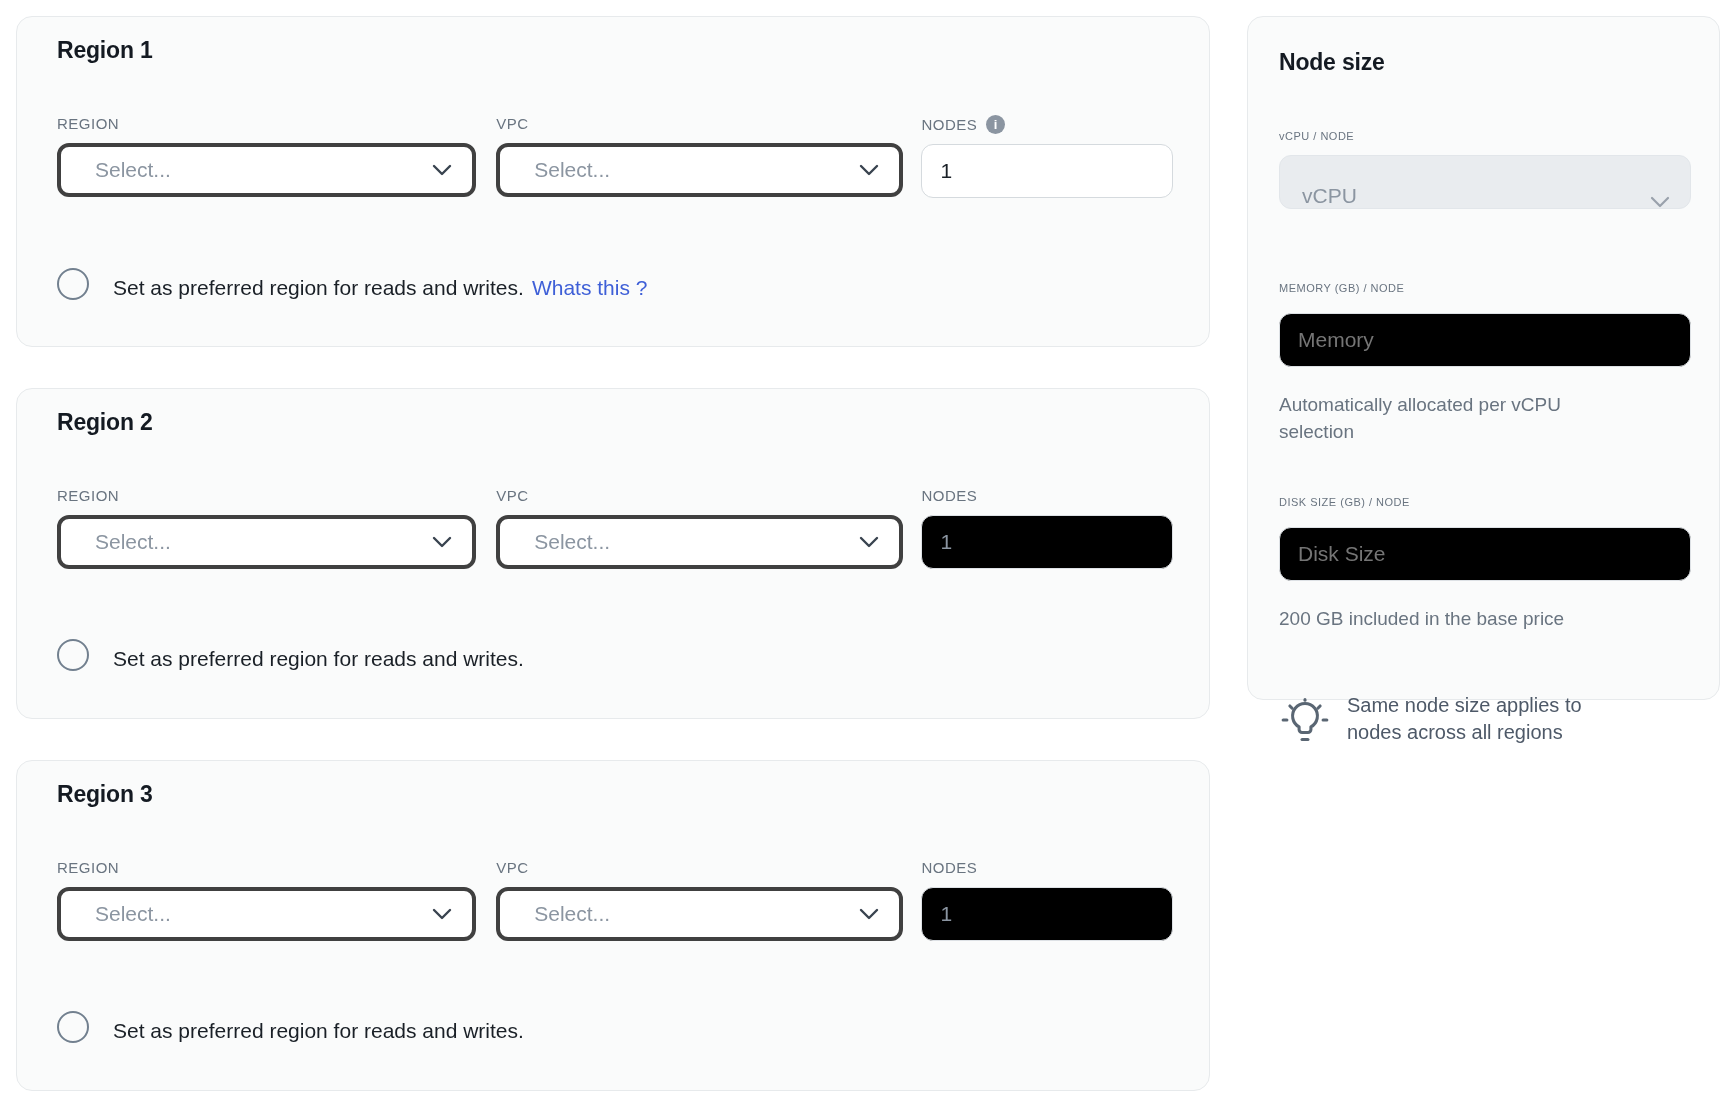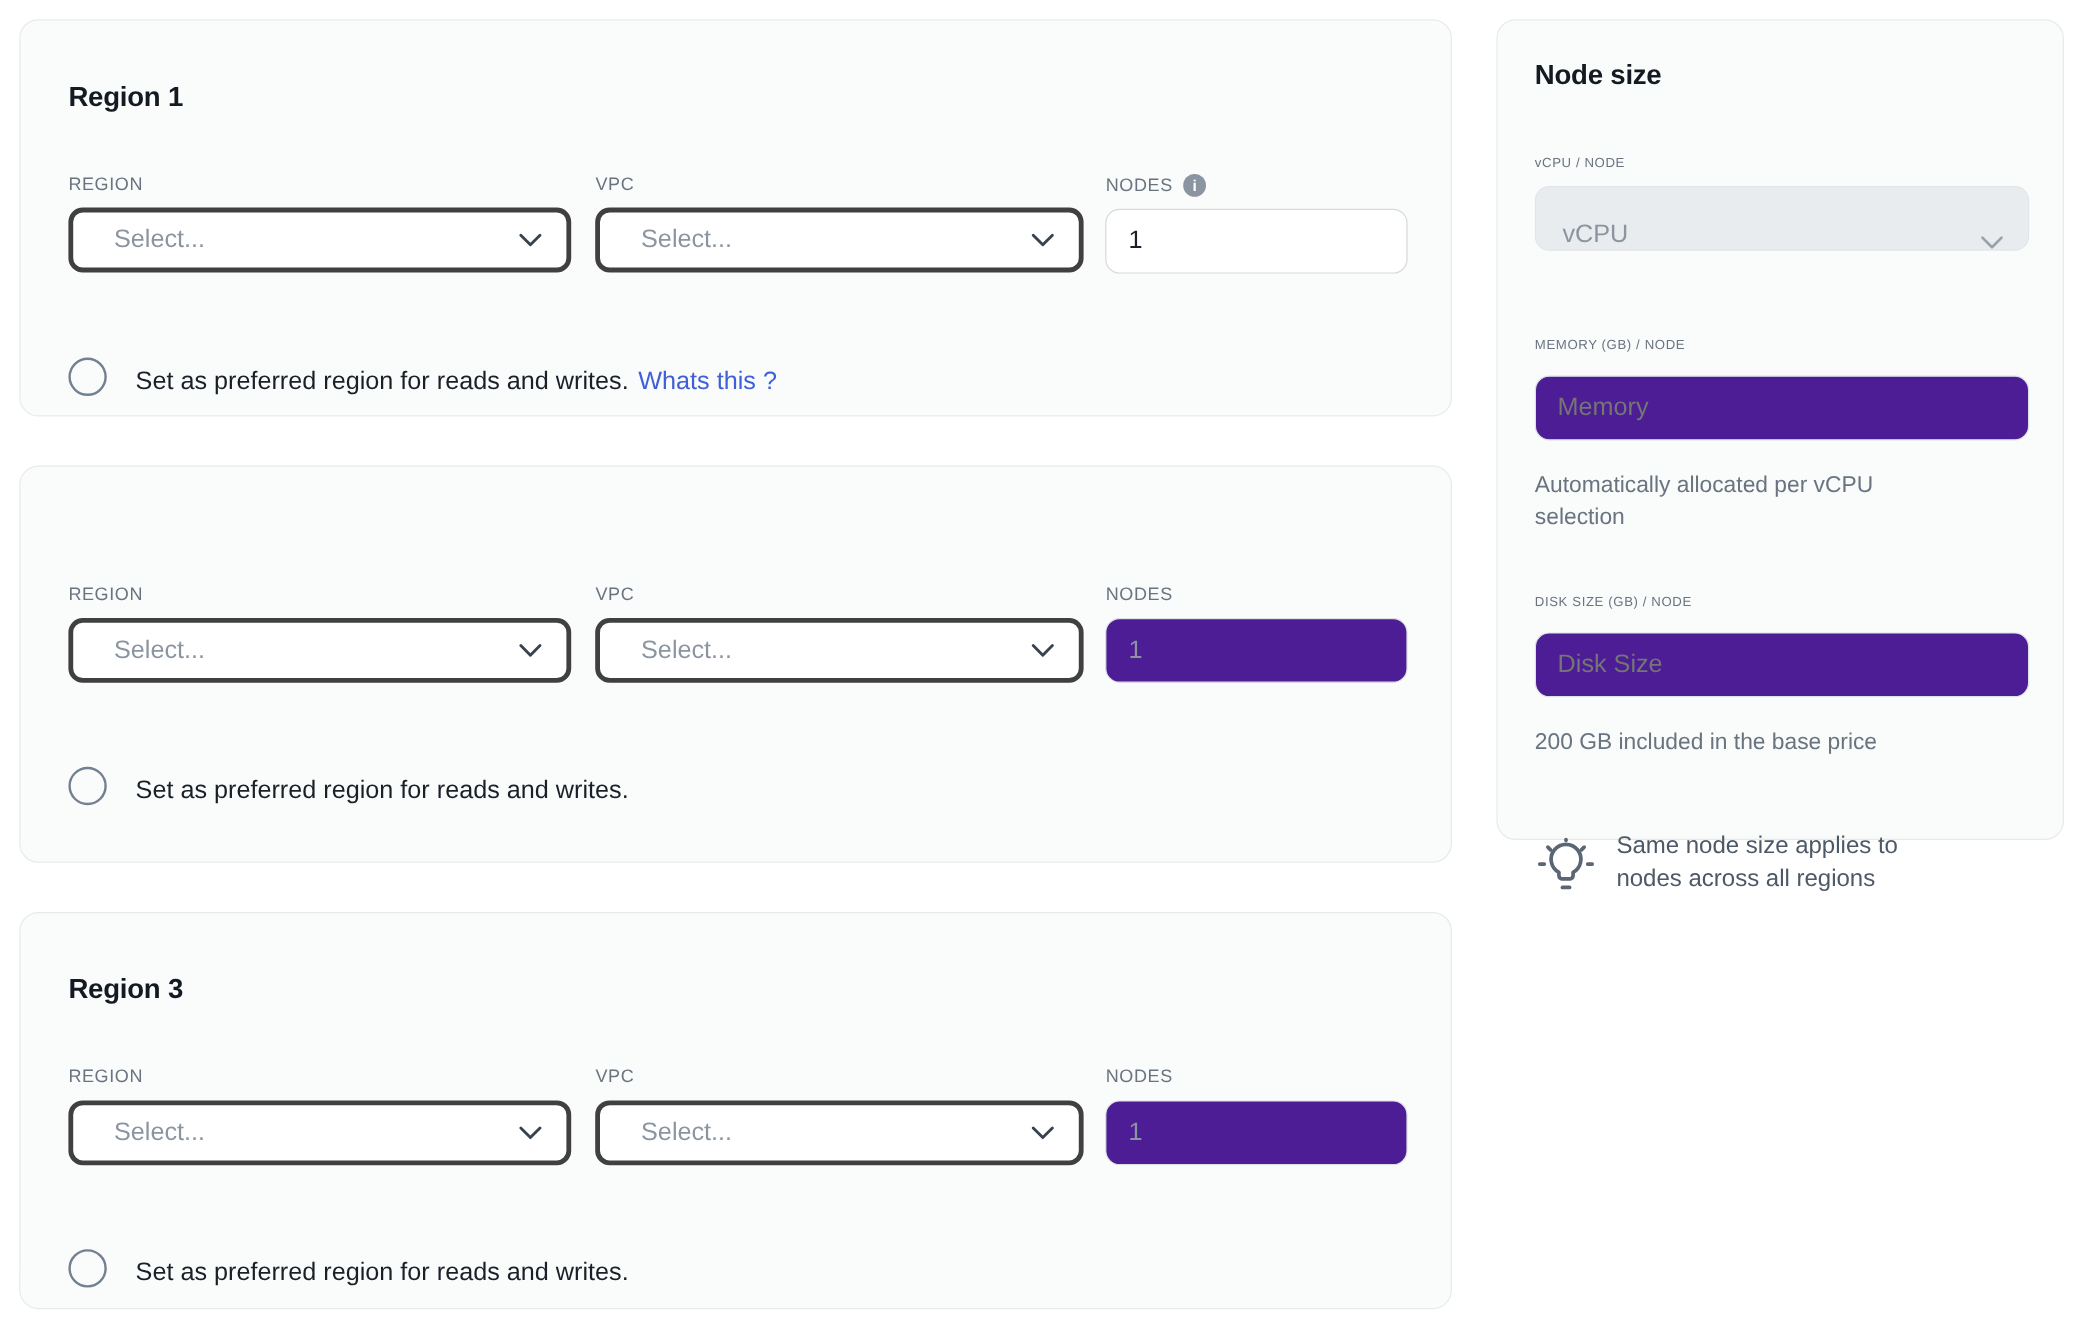--- a/index.html
+++ b/index.html
@@ -11,21 +11,21 @@
   }
   .page { display: flex; align-items: flex-start; padding: 16px 0 0 16px; }
   .left-col { display: flex; flex-direction: column; gap: 41px; width: 1194px; }
   .right-col { margin-left: 37px; width: 473px; }
 
   .card {
     background: #fafbfb;
     border: 1px solid #e7eaec;
     border-radius: 16px;
   }
-  .region-card { width: 1194px; height: 331px; padding: 48px 36px 0 40px; }
+  .region-card { width: 1194px; height: 331px; padding: 18px 36px 0 40px; }
   .card-title {
     margin: 0; font-size: 23px; line-height: 30px; font-weight: 700;
     color: #141a22; letter-spacing: -0.2px;
   }
 
   .fields { display: flex; margin-top: 50px; }
   .field-label {
     display: flex; align-items: center; gap: 9px;
     font-size: 15px; line-height: 18px; font-weight: 500;
     color: #697480; letter-spacing: 0.5px; margin-bottom: 10px;
@@ -43,21 +43,21 @@
   .select .ph { font-size: 21px; color: #8b95a1; }
   .chev { flex: none; }
 
   .text-input {
     width: 100%; height: 54px;
     background: #ffffff; border: 1px solid #d5dade; border-radius: 12px;
     font-family: "Liberation Sans", sans-serif; font-size: 21px; color: #1a2027;
     padding: 0 18px; outline: none;
   }
   .text-input:disabled, .muted-input {
-    background: #4c1d95; border-color: #dde1e5; color: #8b95a1;
+    background: #000000; border-color: #dde1e5; color: #8b95a1;
   }
 
   .info-badge {
     width: 19px; height: 19px; border-radius: 50%;
     background: #8b95a1; color: #ffffff;
     display: inline-flex; align-items: center; justify-content: center;
     font-size: 13px; font-weight: 700; font-style: normal; line-height: 1;
     cursor: pointer; flex: none;
   }
 
@@ -136,20 +136,21 @@
         </div>
       </div>
       <div class="radio-row">
         <span class="radio"></span>
         <span class="radio-label">Set as preferred region for reads and writes.</span>
         <a class="link">Whats this ?</a>
       </div>
     </section>
 
     <section class="card region-card">
+      <h2 class="card-title">Region 2</h2>
       <div class="fields">
         <div class="w-region">
           <div class="field-label">REGION</div>
           <div class="select">
             <span class="ph">Select...</span>
             <svg class="chev" width="20" height="12" viewBox="0 0 20 12">
                 <path d="M2 2l8 8 8-8" fill="none" stroke="#39434f" stroke-width="2.4" stroke-linecap="round" stroke-linejoin="round"></path>
               </svg>
           </div>
         </div>

